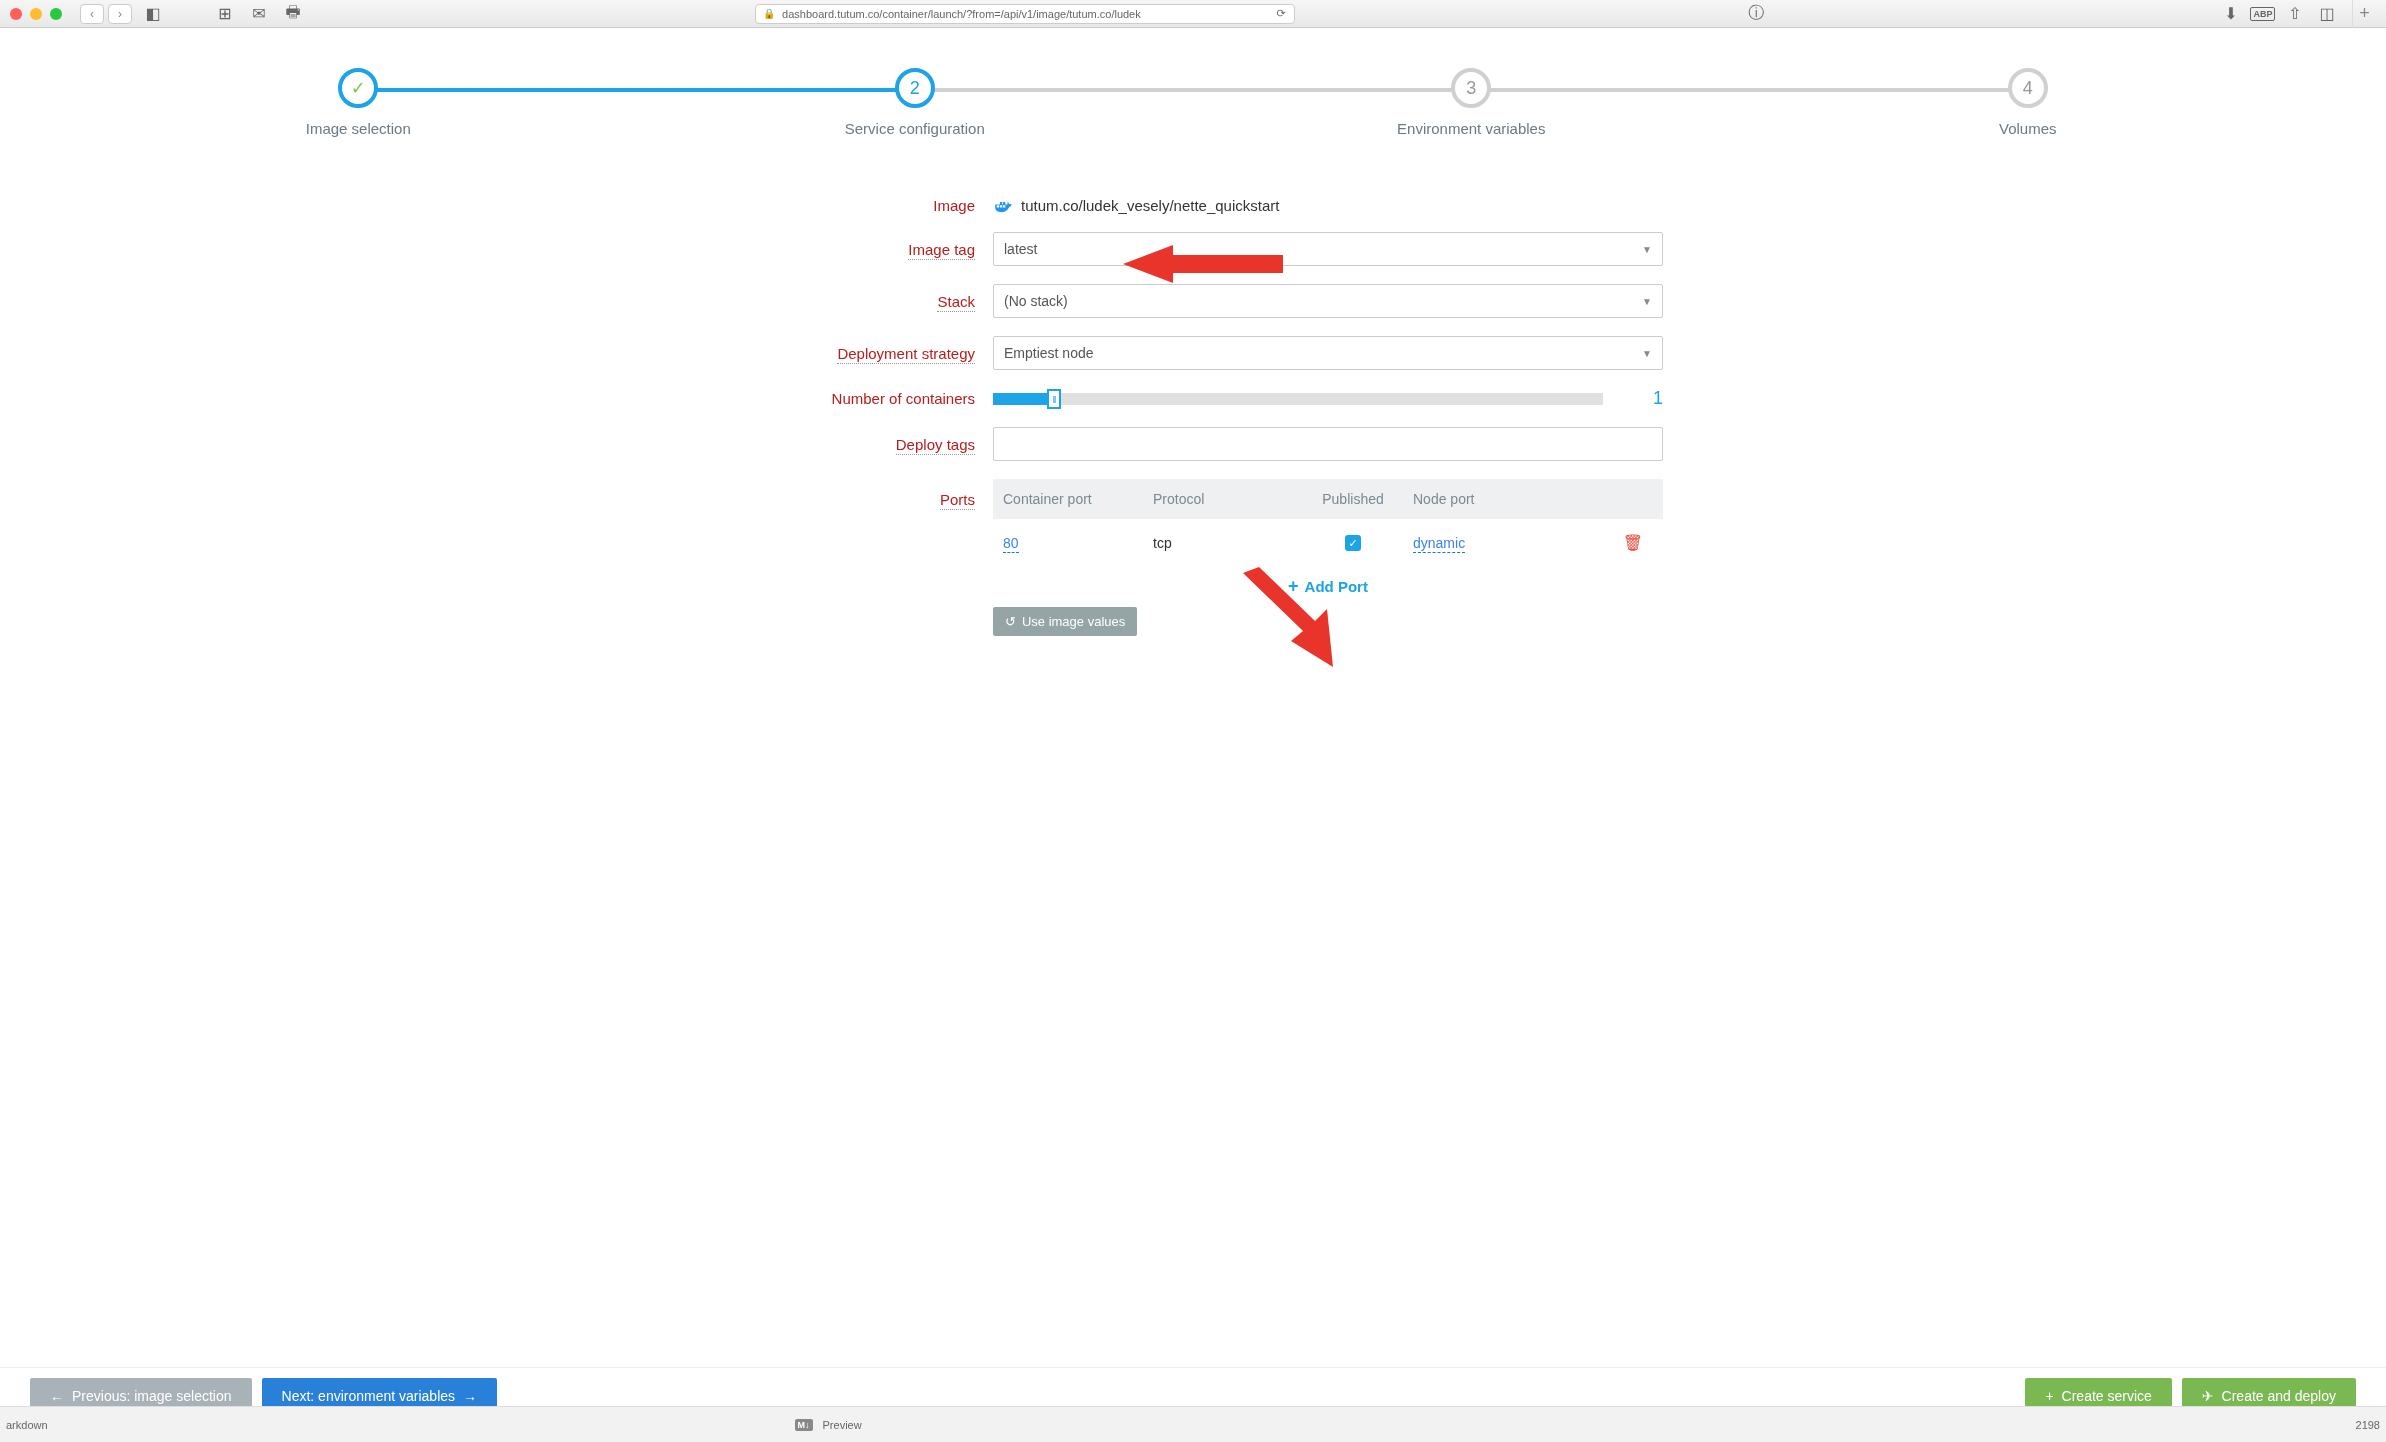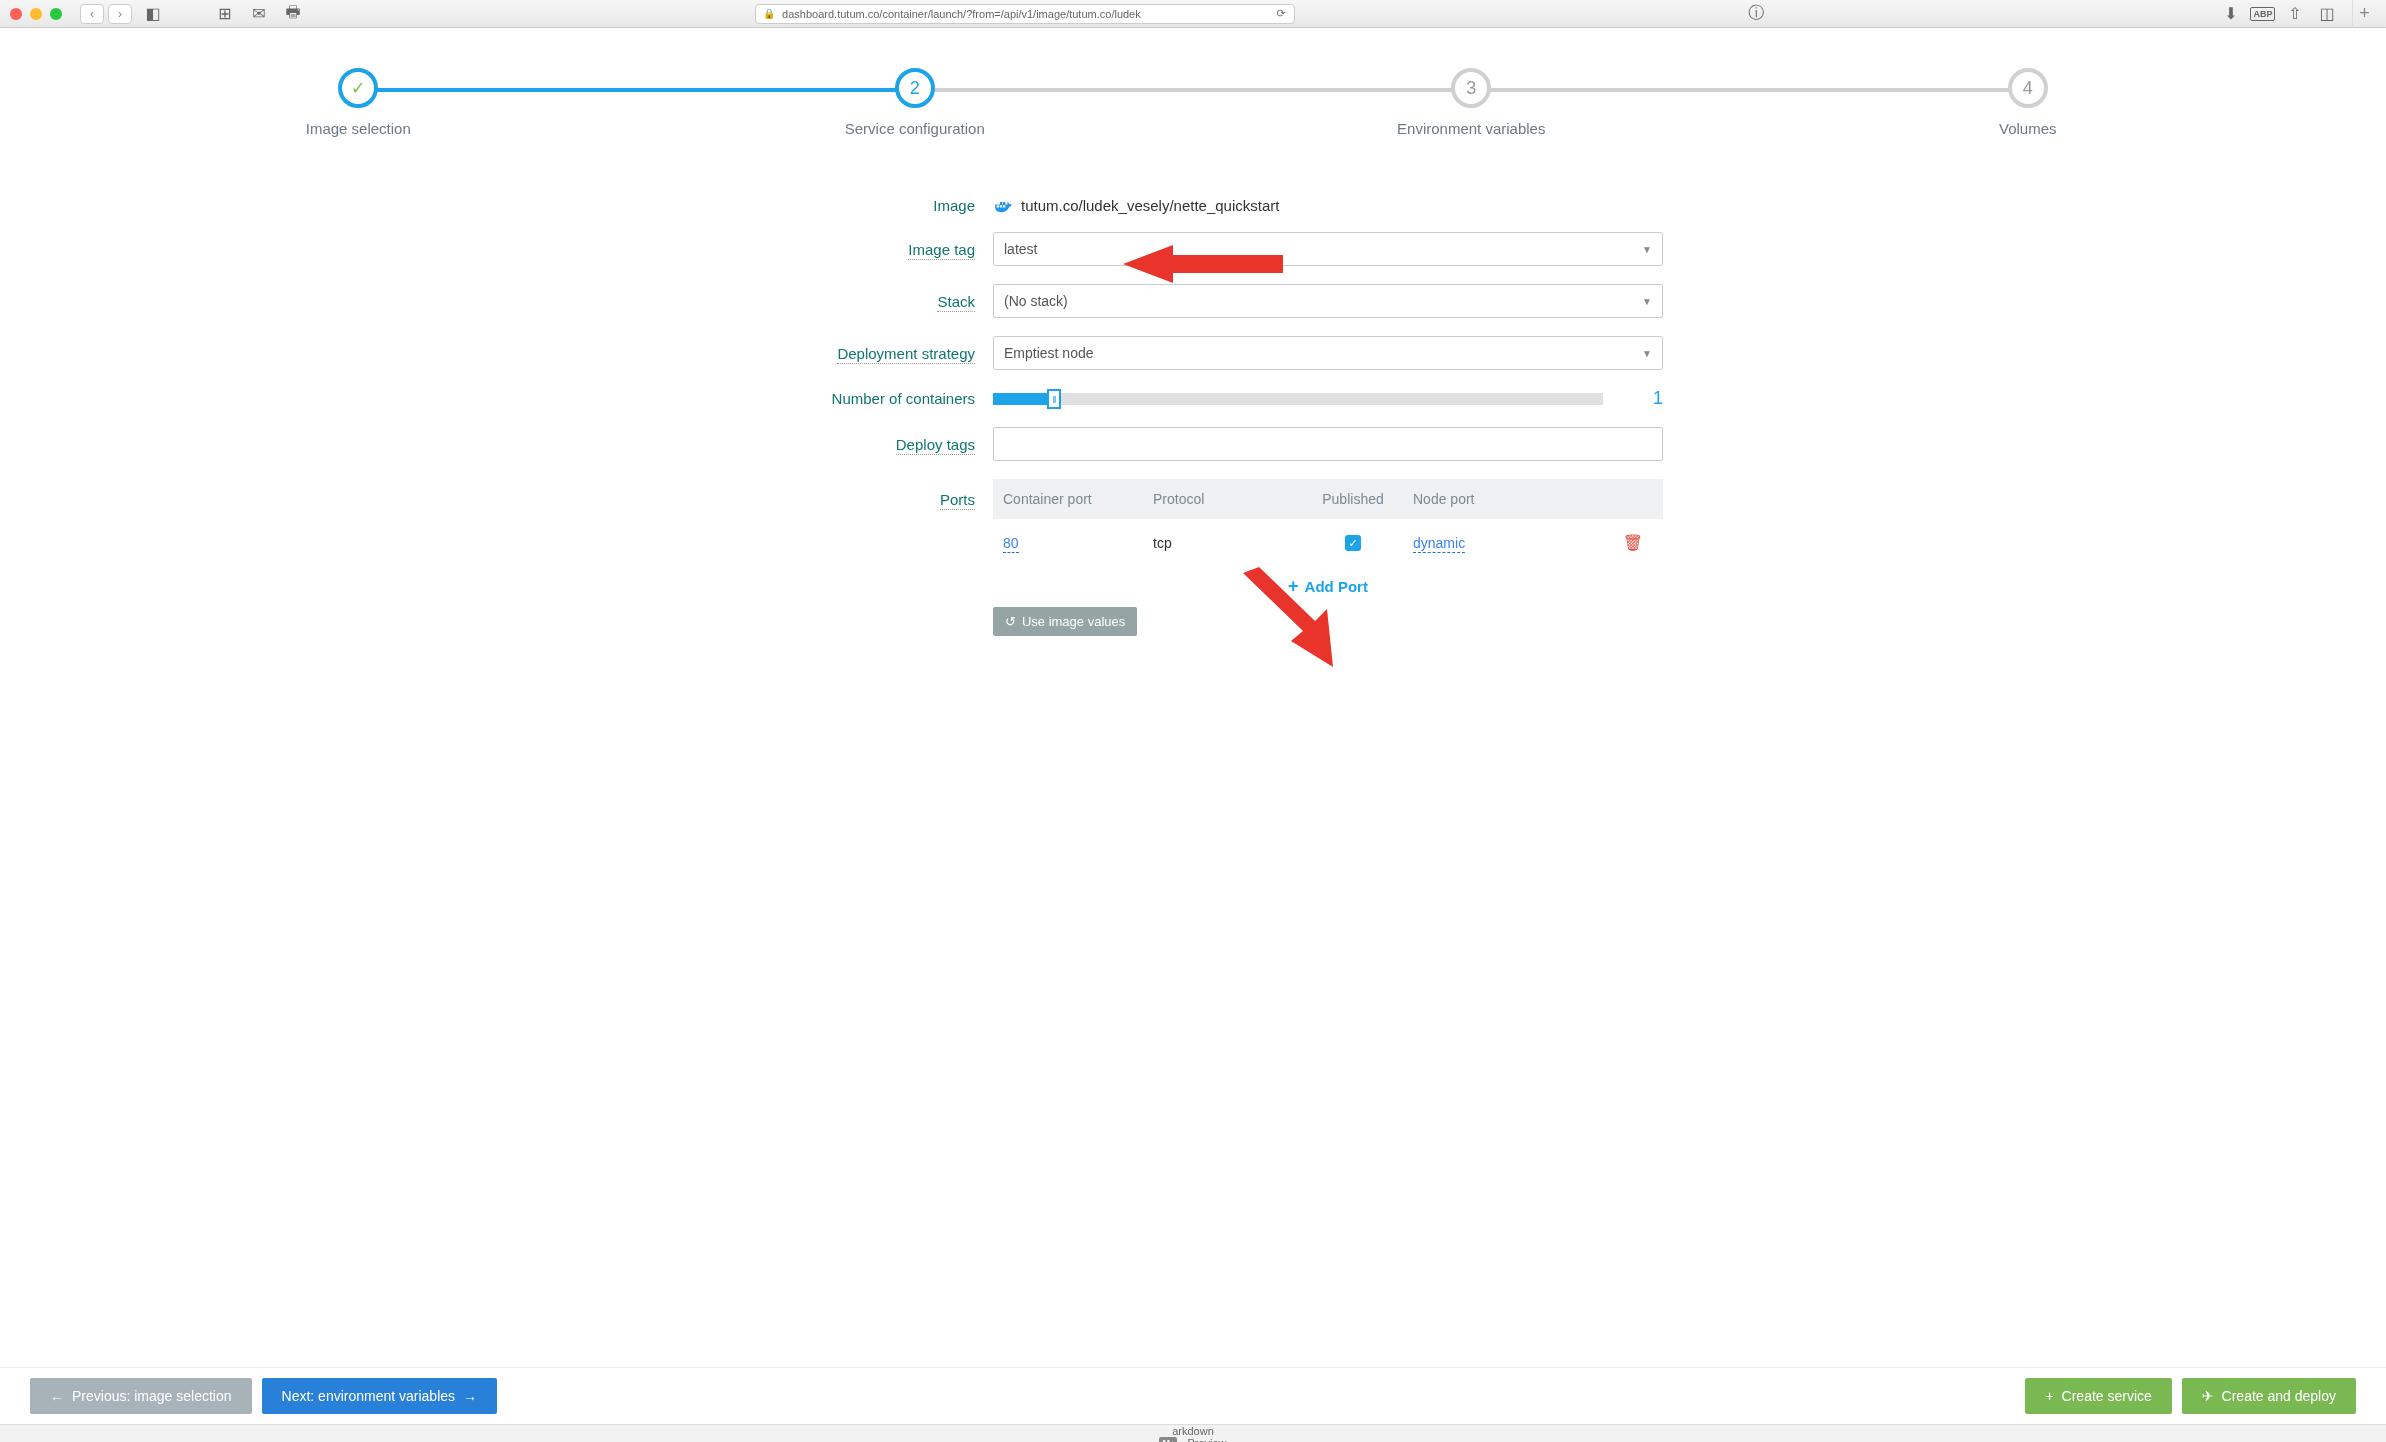--- a/index.html
+++ b/index.html
@@ -28,21 +28,21 @@
   .step.active .step-circle { border-color: #1ca3e8; color: #1ca3e8; }
   .step-label { color: #6a7a85; font-size: 15px; }
   .step-line { position: absolute; top: 20px; left: 50%; right: -50%; height: 4px; background: #d0d0d0; z-index: 1; }
   .step.completed .step-line { background: #1ca3e8; }
   .step.active .step-line-half2 { position:absolute; top:20px; left:50%; width:50%; height:4px; background:#1ca3e8; z-index:1;}
   .step:last-child .step-line { display: none; }
   
   
   .form-wrap { max-width: 980px; margin: 30px auto 0; padding: 0 20px 80px; }
   .form-row { display: flex; align-items: center; margin-bottom: 18px; }
-  .form-label { width: 270px; text-align: right; padding-right: 18px; color: #0f766e; font-size: 15px; }
+  .form-label { width: 270px; text-align: right; padding-right: 18px; color: #b91c1c; font-size: 15px; }
   .form-label.dotted span { border-bottom: 1px dotted #999; padding-bottom:1px;}
   .form-label.green { color: #6fa03a; }
   .form-value { flex: 1; }
   .readonly-val { display: flex; align-items: center; gap: 8px; color: #333; font-size: 15px; }
   .whale-icon { width: 20px; height: 14px; }
   .input-text { width: 100%; height: 34px; border: 1px solid #8bc34a; border-radius: 2px; padding: 0 10px; font-size: 14px; color: #6fa03a; outline:none;}
   .select-box { width: 100%; height: 34px; border: 1px solid #ccc; border-radius: 2px; padding: 0 10px; font-size: 14px; color: #555; background: #fff; display:flex; align-items:center; justify-content:space-between;}
   .caret-down { font-size: 10px; color: #888; }
   .slider-wrap { display: flex; align-items: center; gap: 20px; }
   .slider { flex: 1; height: 12px; background: #e0e0e0; position: relative; }
@@ -71,21 +71,21 @@
   
   
   .footer-bar { position: fixed; bottom: 18px; left: 0; right: 0; background: #fff; padding: 10px 30px; display: flex; gap: 10px; border-top: 1px solid #eee;}
   .btn { padding: 10px 20px; border: none; border-radius: 2px; font-size: 14px; color: #fff; display: inline-flex; align-items: center; gap: 8px; cursor:pointer;}
   .btn-grey { background: #a8b2b9; }
   .btn-blue { background: #2980d9; }
   .btn-green { background: #7ab852; }
   .footer-spacer { flex: 1; }
   
   
-  .status-strip { position: fixed; bottom: 0; left: 0; right: 0; height: 18px; background: #f2f2f2; border-top: 1px solid #ddd; display: flex; align-items: center; font-size: 11px; color: #666; padding: 0 6px; flex-direction: column; }
+  .status-strip { position: fixed; bottom: 0; left: 0; right: 0; height: 36px; background: #f2f2f2; border-top: 1px solid #ddd; display: flex; align-items: center; font-size: 11px; color: #666; padding: 0 6px; }
   .status-strip .mid { margin: 0 auto; display:flex; gap:10px; align-items:center;}
   .md-badge { background:#888; color:#fff; font-size:9px; padding:1px 3px; border-radius:2px; font-weight:bold;}
   
   
   .red-arrow { position: absolute; z-index: 50; }
   .red-arrow svg { display: block; }
   
   .form-wrap { position: relative; }
 </style>
 </head>

